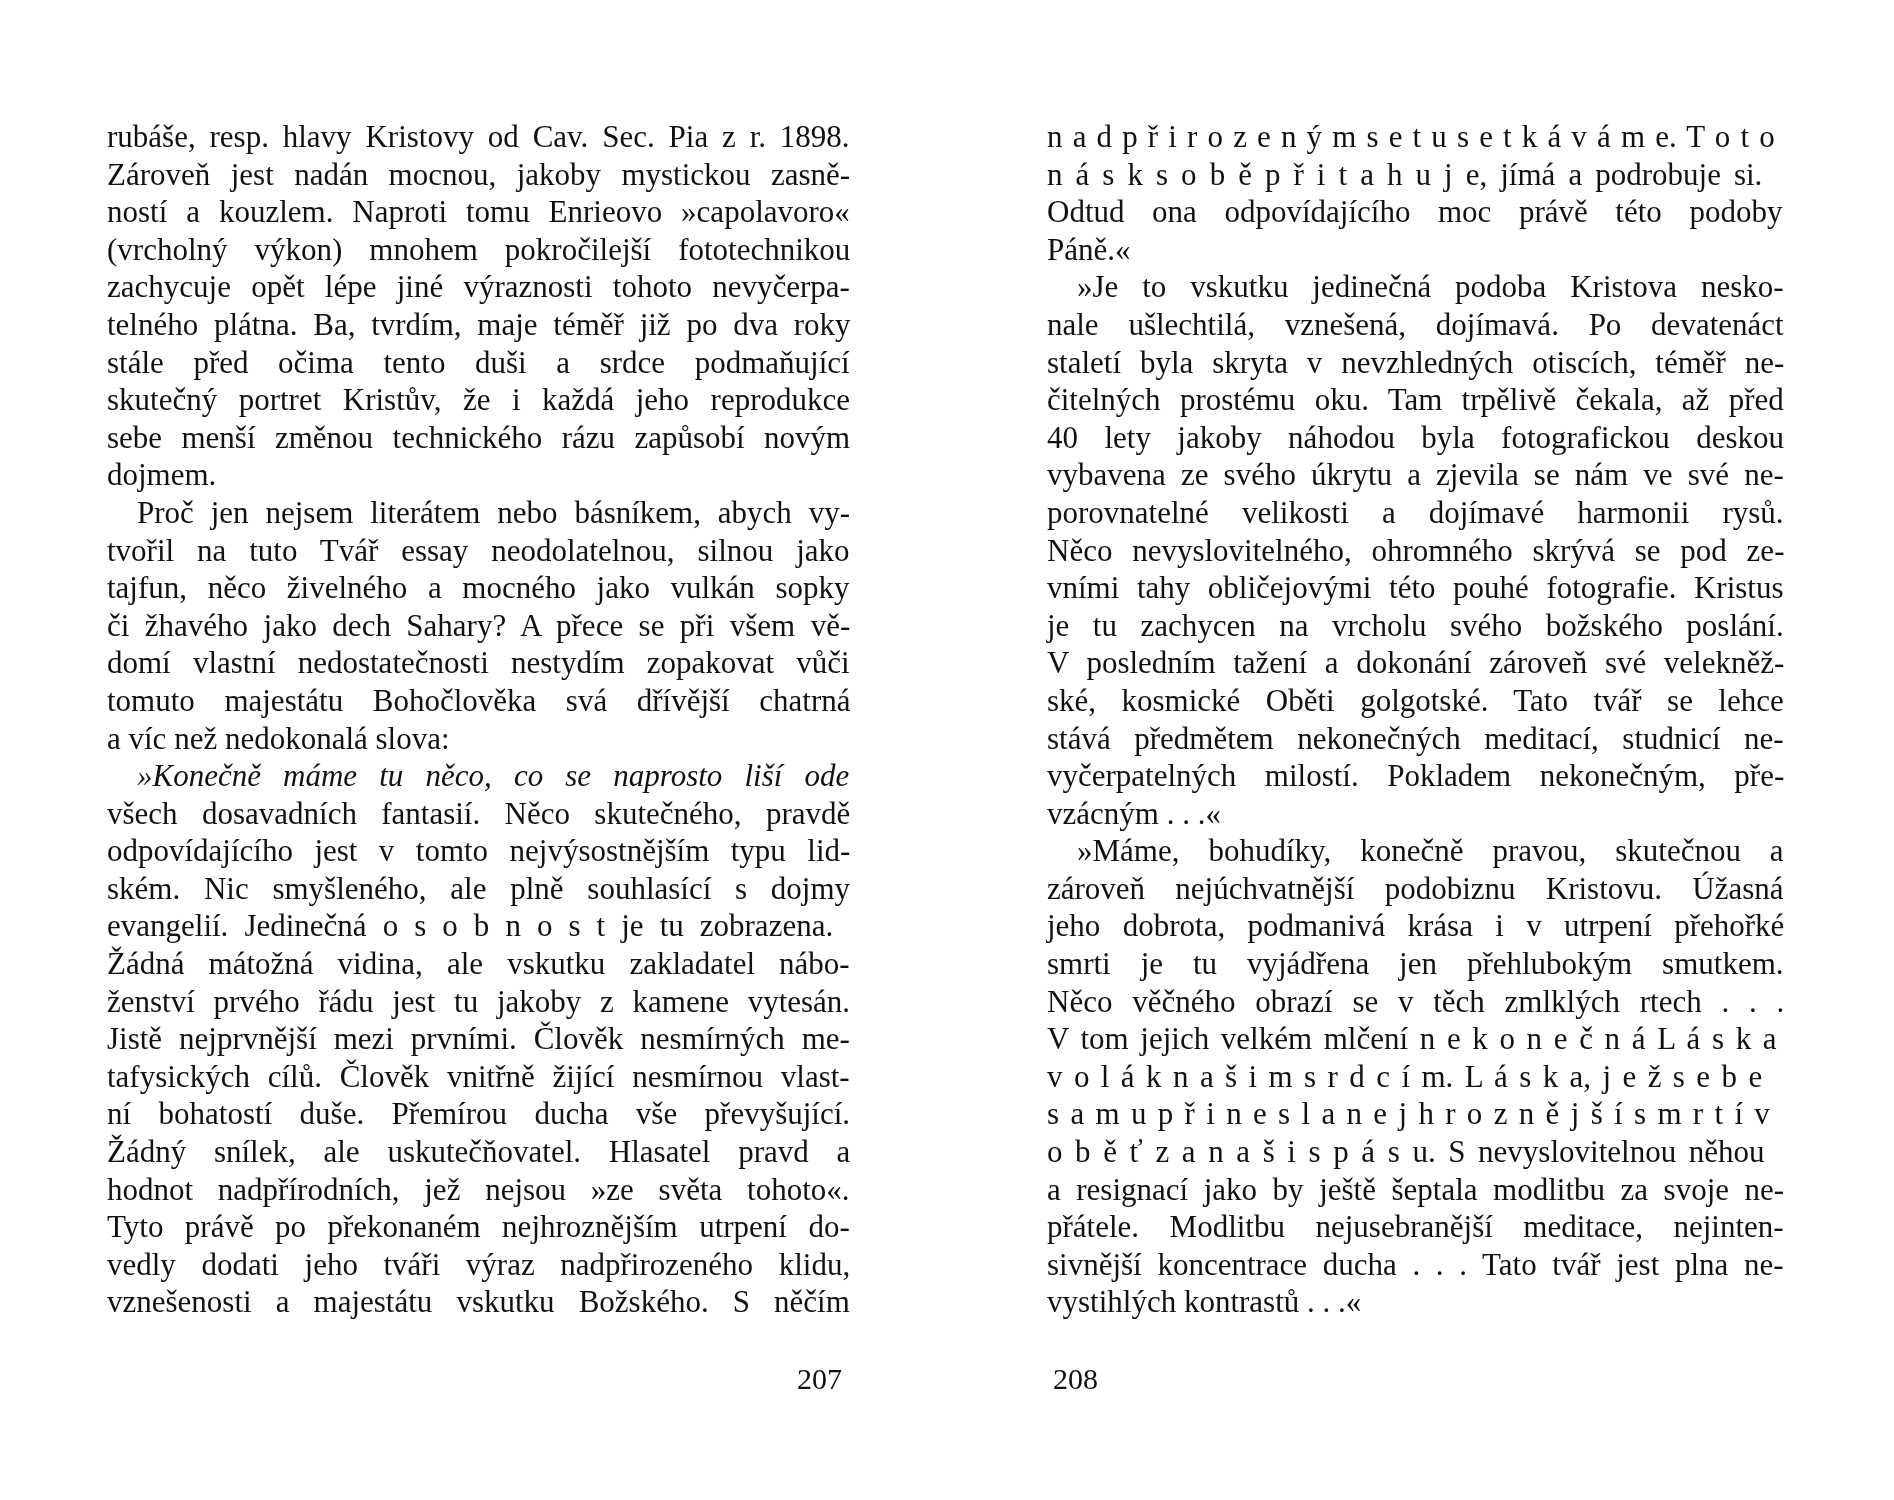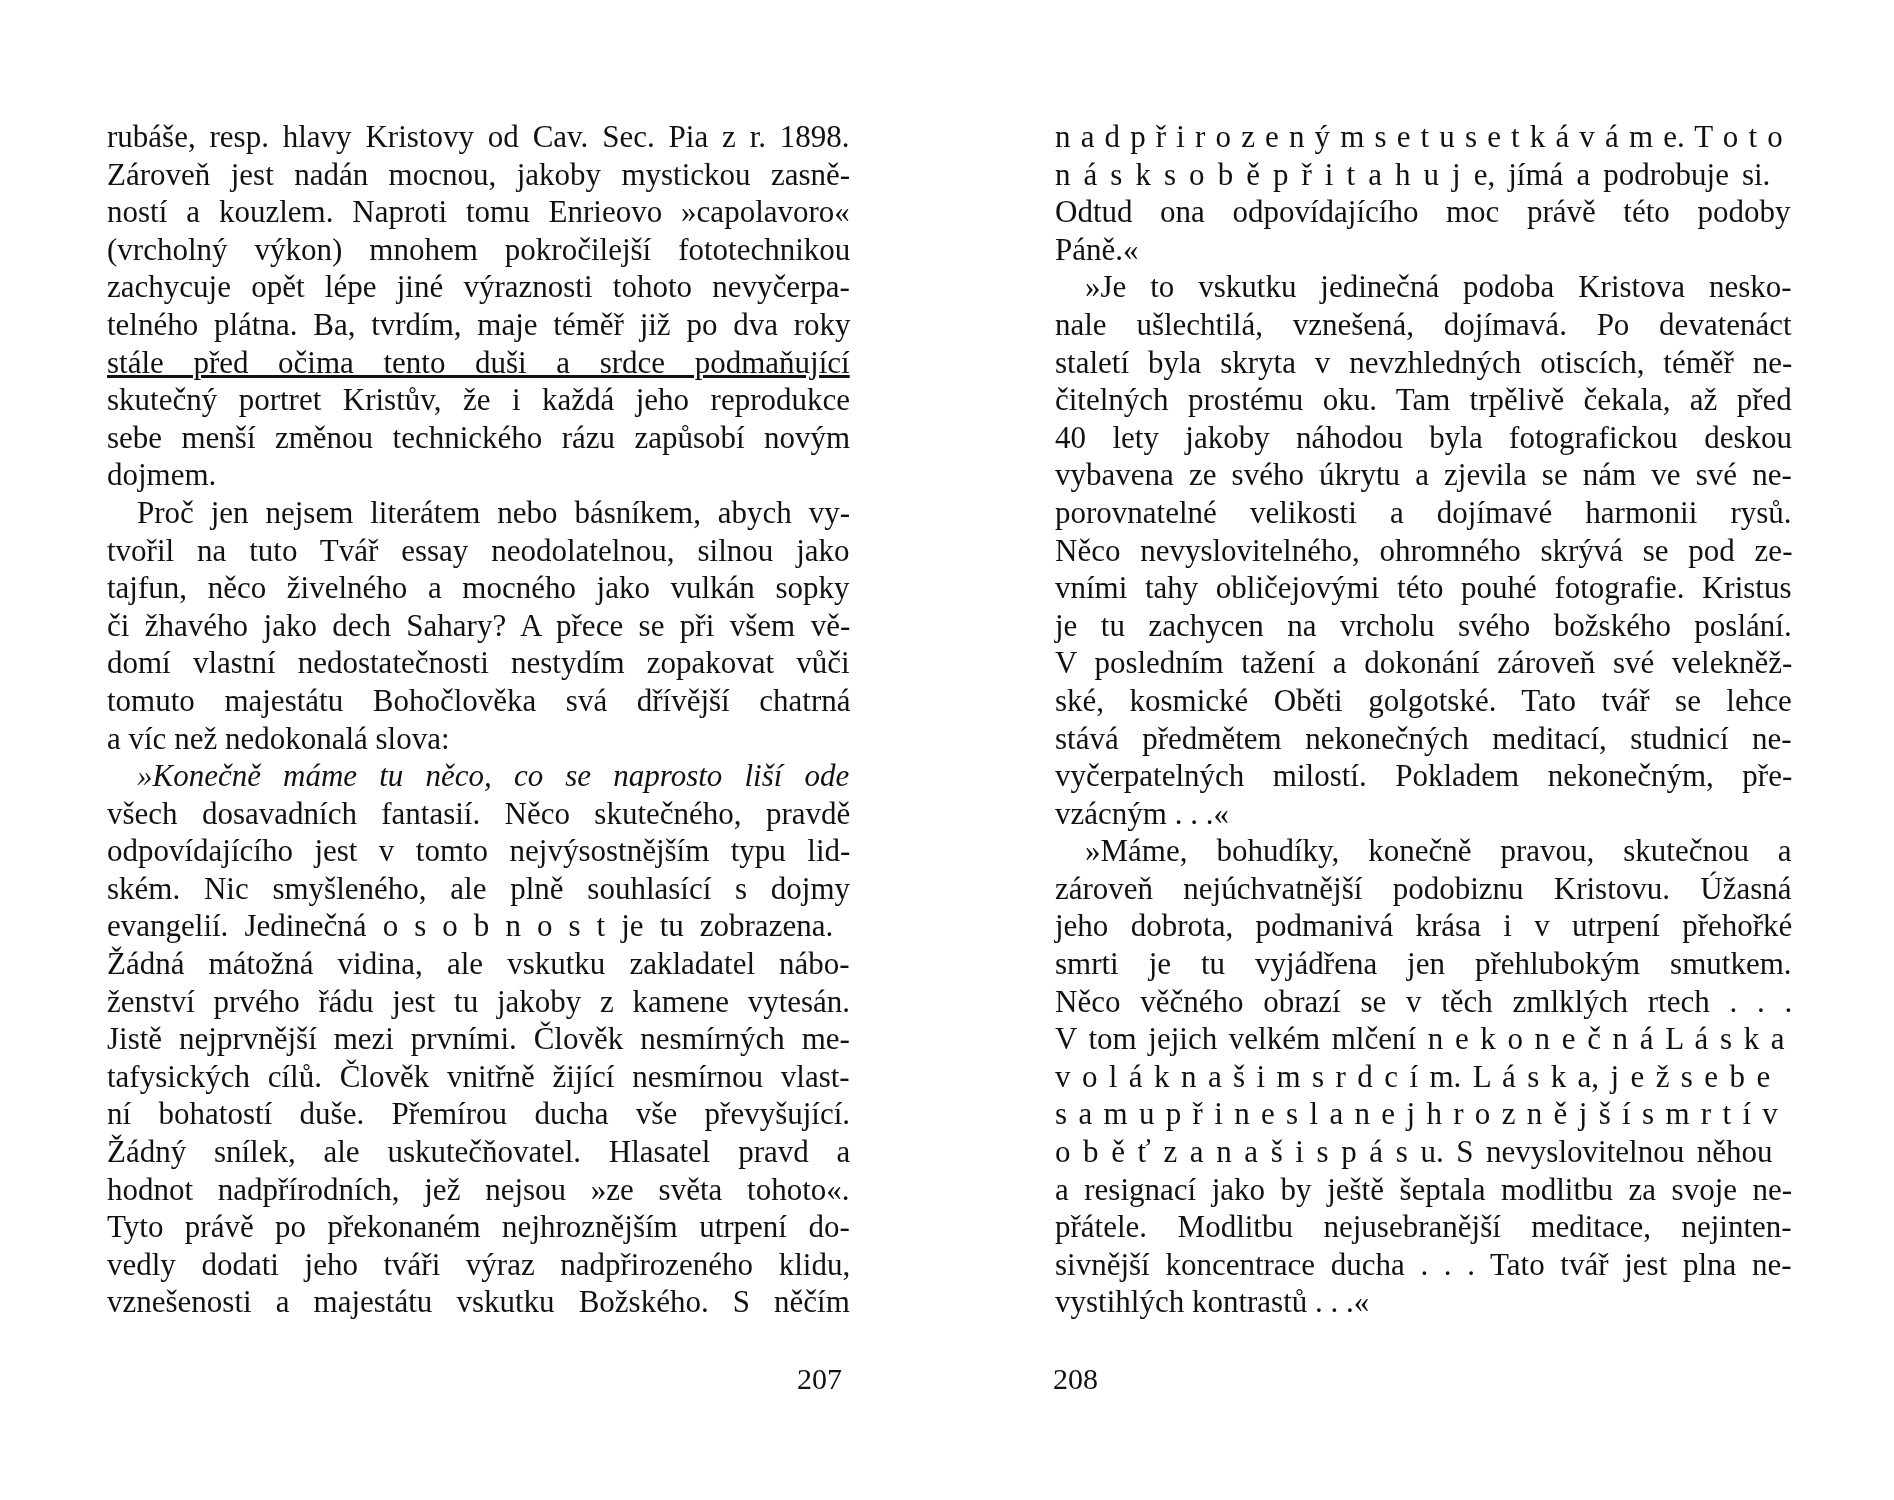--- a/index.html
+++ b/index.html
@@ -11,21 +11,21 @@
   .page {
     position: absolute; top: 0; height: 1500px;
   }
   .page-left { left: 0; width: 947px; }
   .page-right { left: 947px; width: 947px; }
   .column {
     position: absolute; top: 118px;
     font-size: 31px; line-height: 37.6px;
   }
   .page-left .column { left: 107px; width: 743px; }
-  .page-right .column { left: 108px; width: 737px; }
+  .page-right .column { left: 100px; width: 737px; }
   .line {
     display: block; white-space: nowrap; height: 37.6px;
     text-align: justify; text-align-last: justify;
     overflow: visible;
   }
   .line.last { text-align-last: left; }
   .line.indent { padding-left: 30px; }
   .page-number {
     position: absolute; top: 1362px; font-size: 30px; line-height: 34px;
   }
@@ -36,21 +36,21 @@
 <body>
 
 <div class="page page-left">
   <div class="column" id="left-col">
       <span class="line" style="display: block; word-spacing: 6.1px; text-align: left; text-align-last: left;">rubáše, resp. hlavy Kristovy od Cav. Sec. Pia z r. 1898.</span>
       <span class="line" style="display: block; word-spacing: 12.67px; text-align: left; text-align-last: left;">Zároveň jest nadán mocnou, jakoby mystickou zasně-</span>
       <span class="line" style="display: block; word-spacing: 11.17px; text-align: left; text-align-last: left;">ností a kouzlem. Naproti tomu Enrieovo »capolavoro«</span>
       <span class="line" style="display: block; word-spacing: 19.25px; text-align: left; text-align-last: left;">(vrcholný výkon) mnohem pokročilejší fototechnikou</span>
       <span class="line" style="display: block; word-spacing: 12.5px; text-align: left; text-align-last: left;">zachycuje opět lépe jiné výraznosti tohoto nevyčerpa-</span>
       <span class="line" style="display: block; word-spacing: 8px; text-align: left; text-align-last: left;">telného plátna. Ba, tvrdím, maje téměř již po dva roky</span>
-      <span class="line" style="display: block; word-spacing: 21.86px; text-align: right; text-align-last: left; text-decoration: underline;">stále před očima tento duši a srdce podmaňující</span>
+      <span class="line" style="display: block; word-spacing: 21.86px; text-align: right; text-align-last: left;">stále před očima tento duši a srdce podmaňující</span>
       <span class="line" style="display: block; word-spacing: 13.71px; text-align: left; text-align-last: left;">skutečný portret Kristův, že i každá jeho reprodukce</span>
       <span class="line" style="display: block; word-spacing: 11.67px; text-align: left; text-align-last: left;">sebe menší změnou technického rázu zapůsobí novým</span>
       <span class="line last" style="display: block;">dojmem.</span>
       <span class="line indent" style="display: block; word-spacing: 9.14px; text-align: left; text-align-last: left;">Proč jen nejsem literátem nebo básníkem, abych vy-</span>
       <span class="line" style="display: block; word-spacing: 15.14px; text-align: left; text-align-last: left;">tvořil na tuto Tvář essay neodolatelnou, silnou jako</span>
       <span class="line" style="display: block; word-spacing: 12.86px; text-align: left; text-align-last: left;">tajfun, něco živelného a mocného jako vulkán sopky</span>
       <span class="line" style="display: block; word-spacing: 7.7px; text-align: left; text-align-last: left;">či žhavého jako dech Sahary? A přece se při všem vě-</span>
       <span class="line" style="display: block; word-spacing: 14.4px; text-align: left; text-align-last: left;">domí vlastní nedostatečnosti nestydím zopakovat vůči</span>
       <span class="line" style="display: block; word-spacing: 21.8px; text-align: left; text-align-last: left;">tomuto majestátu Bohočlověka svá dřívější chatrná</span>
       <span class="line last" style="display: block;">a víc než nedokonalá slova:</span>

